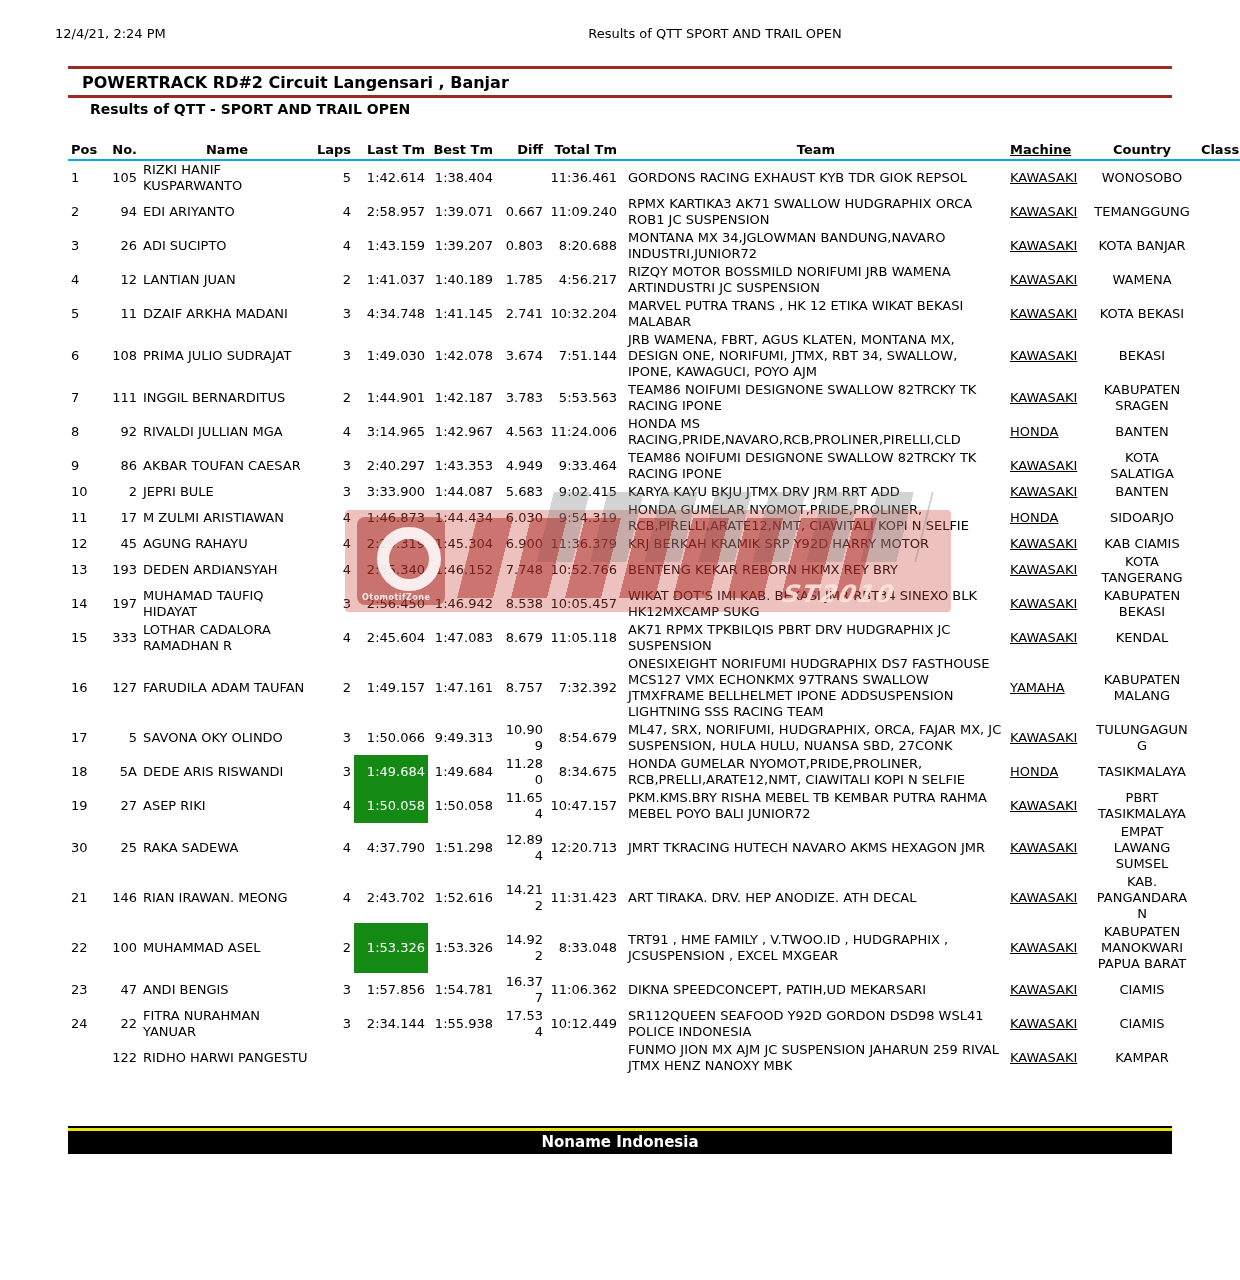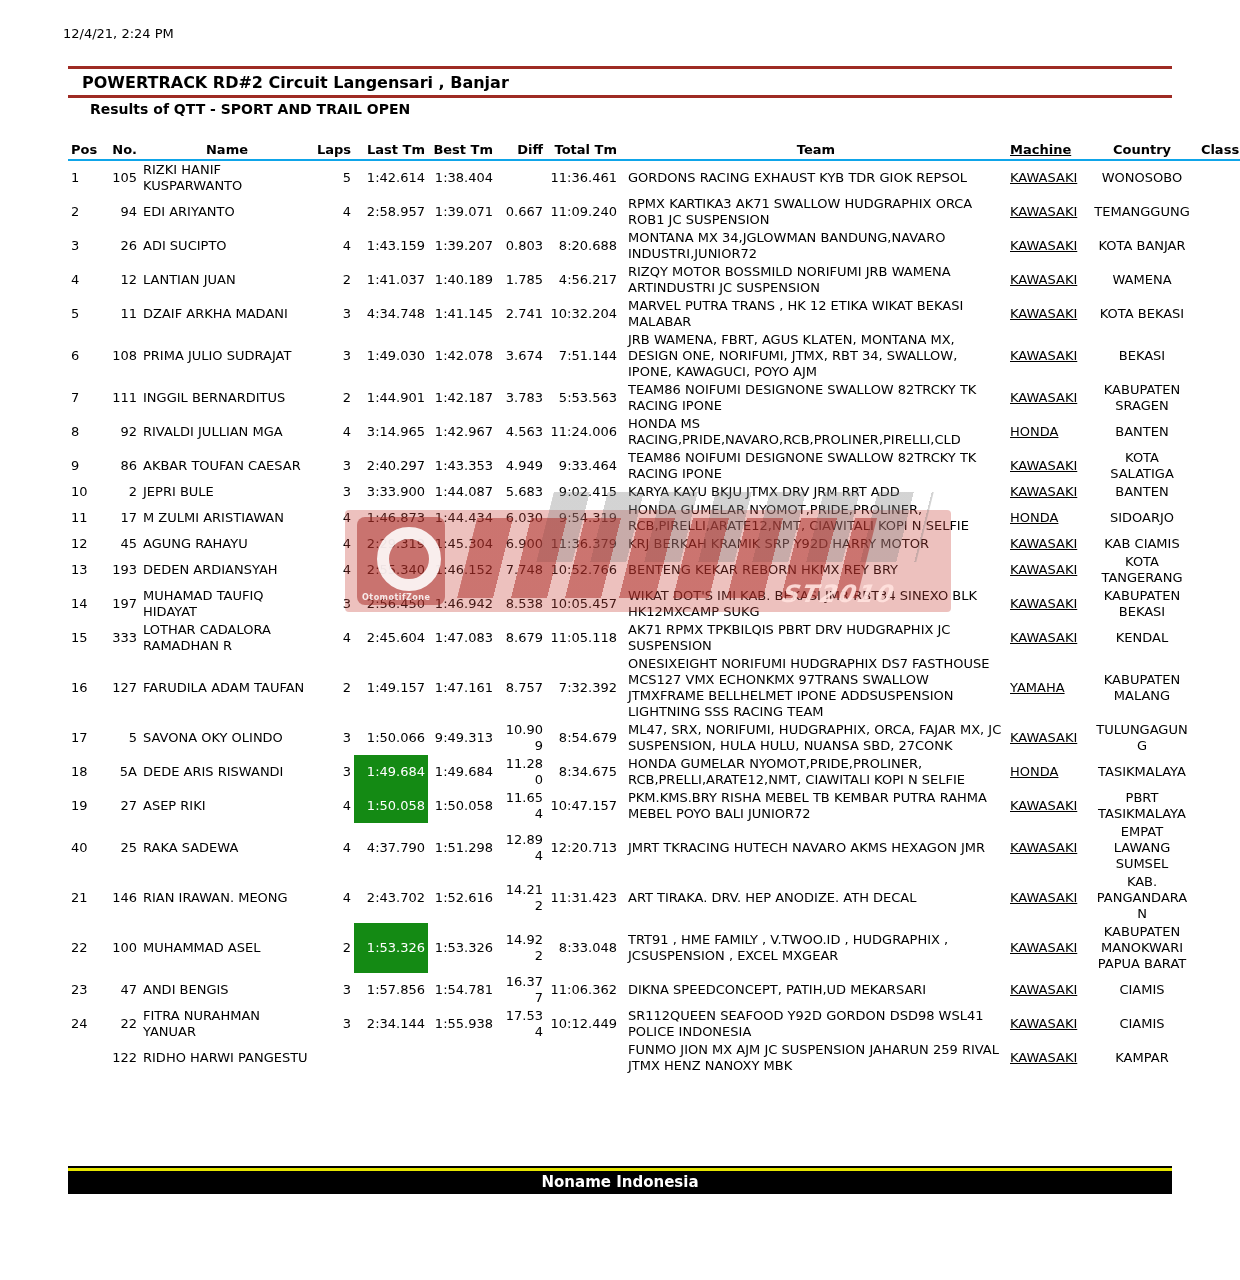--- a/index.html
+++ b/index.html
@@ -3,21 +3,21 @@
 <meta charset="utf-8">
 <style>
   html,body{margin:0;padding:0;background:#ffffff;}
   body{
     width:1240px;height:1280px;position:relative;overflow:hidden;
     font-family:"DejaVu Sans","Liberation Sans",sans-serif;color:#000;
     font-size:13px;
   }
   
   .topbar{position:absolute;top:26px;left:0;width:1240px;height:18px;font-size:13px;}
-  .print-datetime{position:absolute;left:55px;top:0;margin-left:8px;}
+  .print-datetime{position:absolute;left:55px;top:0;}
   .doc-title{position:absolute;left:0;right:0;text-align:center;padding-left:190px;}
   
   .band{position:absolute;left:68px;top:66px;width:1104px;}
   .rule{height:3px;background:var(--rule,#9e2b23);border:0;margin:0;}
   .event-title{font-size:16px;font-weight:bold;padding:4px 0 3px 14px;}
   .subtitle{font-size:14px;font-weight:bold;padding:3px 0 0 22px;}
   
   .tablewrap{position:absolute;left:68px;top:140px;width:1104px;z-index:2;}
   table{border-collapse:collapse;table-layout:fixed;width:1100px;}
   th{font-weight:bold;font-size:13px;padding:2px 3px;border-bottom:2px solid #0ea5e9;white-space:nowrap;}
@@ -48,32 +48,33 @@
       color:rgba(255,255,255,0.85);letter-spacing:0.5px;}
   .wm-letters{position:absolute;left:122px;top:8px;width:400px;height:80px;
       transform:skewX(-14deg);
       background:repeating-linear-gradient(90deg,rgba(170,40,34,0.5) 0 36px,rgba(170,40,34,0) 36px 54px);}
   .wm-letters-shadow{position:absolute;left:200px;top:-18px;width:380px;height:70px;
       transform:skewX(-14deg);
       background:repeating-linear-gradient(90deg,rgba(130,130,130,0.35) 0 36px,rgba(130,130,130,0) 36px 54px);}
   .wm-st{position:absolute;left:438px;bottom:4px;font-style:italic;font-weight:bold;
       font-size:24px;letter-spacing:2px;color:rgba(255,226,222,0.9);transform:skewX(-12deg);}
   
-  .footer{position:absolute;left:68px;top:1126px;width:1104px;z-index:2;margin-top:40px;}
+  .footer{position:absolute;left:68px;top:1126px;width:1104px;z-index:2;}
   .footer-black-line{height:2px;background:#000;}
   .footer-accent{height:3px;background:var(--accent,#e6e600);}
   .footer-bar{height:23px;background:#000;color:#fff;text-align:center;
       font-weight:bold;font-size:15px;line-height:23px;}
   .generated{margin-top:2px;text-align:right;font-weight:bold;font-size:12px;}
 </style>
 </head>
 <body>
 
 <div class="topbar">
   <span class="print-datetime">12/4/21, 2:24 PM</span>
+  <span class="doc-title">Results of QTT SPORT AND TRAIL OPEN</span>
 </div>
 
 <div class="band">
   <div class="rule"></div>
   <div class="event-title">POWERTRACK RD#2 Circuit Langensari , Banjar</div>
   <div class="rule"></div>
   <div class="subtitle">Results of QTT - SPORT AND TRAIL OPEN</div>
 </div>
 
 <div class="tablewrap">
@@ -355,21 +356,21 @@
     <td class="c-last hl">1:50.058</td>
     <td class="c-best">1:50.058</td>
     <td class="c-diff">11.654</td>
     <td class="c-total">10:47.157</td>
     <td class="c-team">PKM.KMS.BRY RISHA MEBEL TB KEMBAR PUTRA RAHMA MEBEL POYO BALI JUNIOR72</td>
     <td class="c-machine">KAWASAKI</td>
     <td class="c-country">PBRT TASIKMALAYA</td>
     <td class="c-class"></td>
   </tr>
         <tr>
-    <td class="c-pos">40</td>
+    <td class="c-pos">30</td>
     <td class="c-no">25</td>
     <td class="c-name">RAKA SADEWA</td>
     <td class="c-laps">4</td>
     <td class="c-last">4:37.790</td>
     <td class="c-best">1:51.298</td>
     <td class="c-diff">12.894</td>
     <td class="c-total">12:20.713</td>
     <td class="c-team">JMRT TKRACING HUTECH NAVARO AKMS HEXAGON JMR</td>
     <td class="c-machine">KAWASAKI</td>
     <td class="c-country">EMPAT LAWANG SUMSEL</td>

